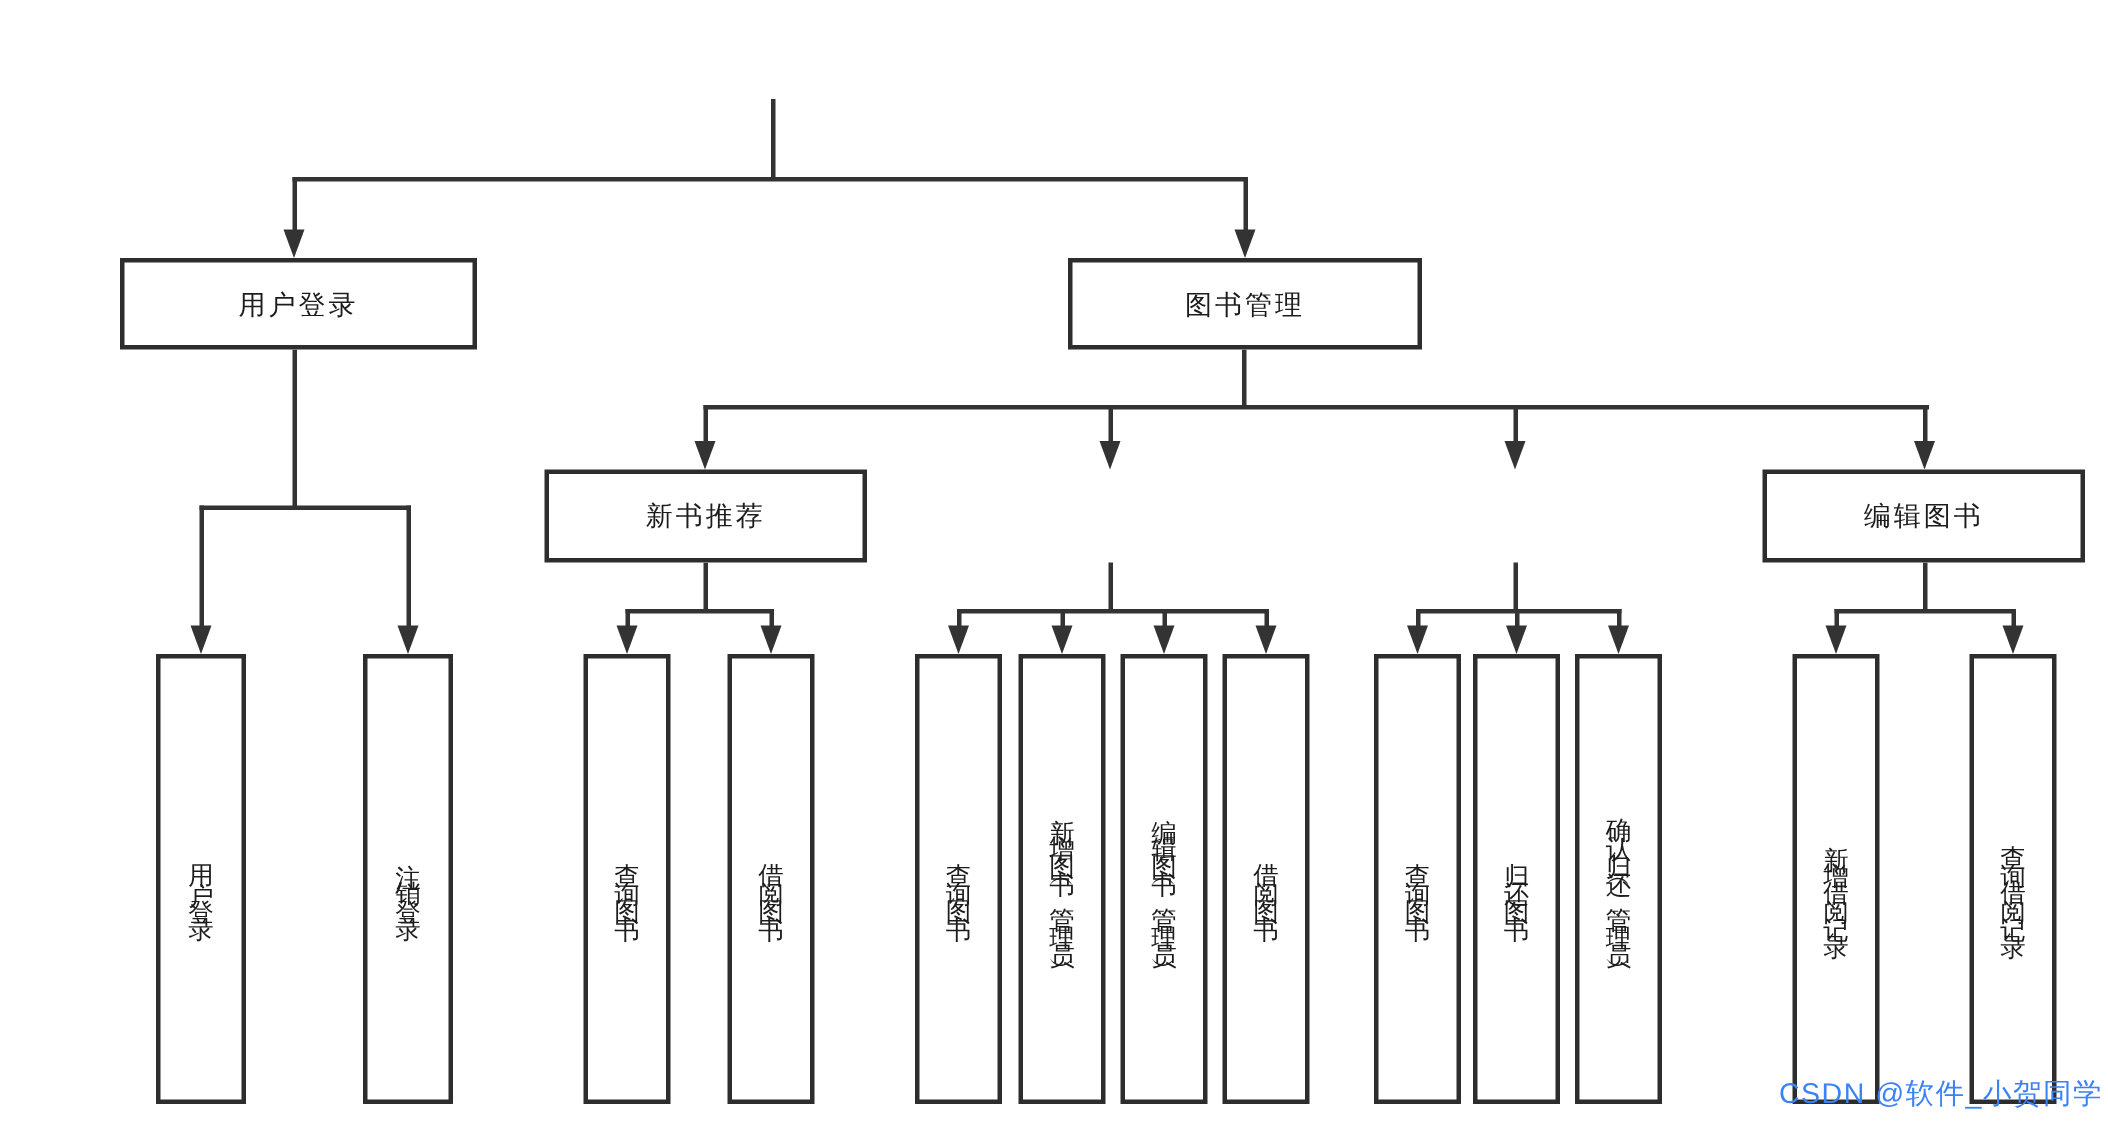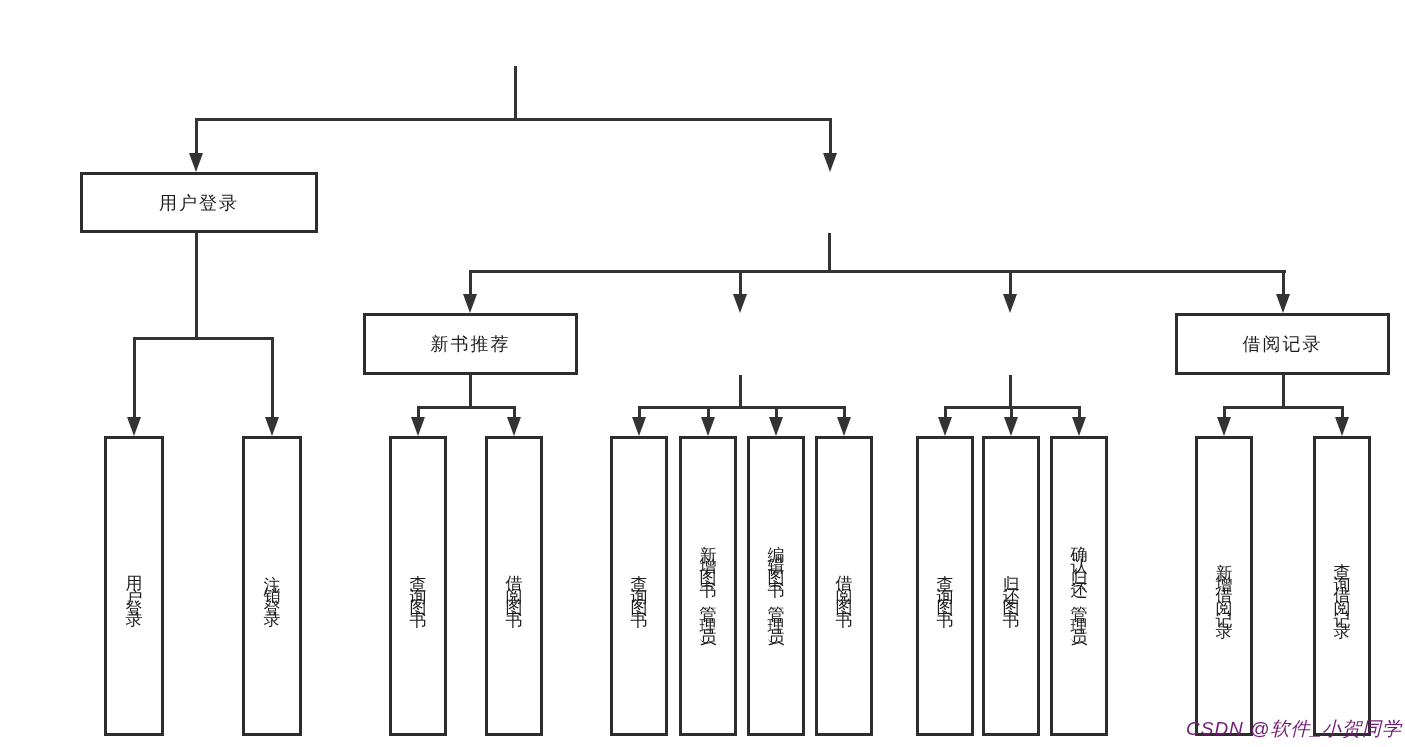--- a/index.html
+++ b/index.html
@@ -19,38 +19,41 @@
   }
   .vline{position:absolute;width:3px;background:#333333;z-index:1;}
   .hline{position:absolute;height:3px;background:#333333;z-index:1;}
   .arrow{
     position:absolute;width:0;height:0;z-index:1;
     border-left:7px solid transparent;border-right:7px solid transparent;
     border-top:19px solid #333333;
   }
   .watermark{
     position:absolute;left:1186px;top:716px;z-index:5;
-    color:#701a75;font-size:19px;letter-spacing:1px;pointer-events:none;font-style:italic;
+    color:#3b82f6;font-size:19px;letter-spacing:1px;pointer-events:none;
   }
 </style>
 </head>
 <body>
 
 <div id="canvas">
 
 
   <div class="vline" style="left:514px;top:66px;height:54px;"></div>
   <div class="hline" style="left:195px;top:118px;width:637px;"></div>
   <div class="vline" style="left:195px;top:118px;height:40px;"></div>
   <div class="arrow" style="left:189px;top:153px;"></div>
   <div class="vline" style="left:829px;top:118px;height:40px;"></div>
   <div class="arrow" style="left:823px;top:153px;"></div>
 
   <div class="box" style="left:80px;top:172px;width:238px;height:61px;">
     <span>用户登录</span>
+  </div>
+  <div class="box" style="left:712px;top:172px;width:236px;height:61px;">
+    <span>图书管理</span>
   </div>
 
   <div class="vline" style="left:195px;top:233px;height:107px;"></div>
   <div class="hline" style="left:133px;top:337px;width:141px;"></div>
   <div class="vline" style="left:133px;top:337px;height:85px;"></div>
   <div class="arrow" style="left:127px;top:417px;"></div>
   <div class="vline" style="left:271px;top:337px;height:85px;"></div>
   <div class="arrow" style="left:265px;top:417px;"></div>
 
   <div class="vline" style="left:828px;top:233px;height:39px;"></div>
@@ -61,21 +64,21 @@
   <div class="arrow" style="left:733px;top:294px;"></div>
   <div class="vline" style="left:1009px;top:270px;height:28px;"></div>
   <div class="arrow" style="left:1003px;top:294px;"></div>
   <div class="vline" style="left:1282px;top:270px;height:28px;"></div>
   <div class="arrow" style="left:1276px;top:294px;"></div>
 
   <div class="box" style="left:363px;top:313px;width:215px;height:62px;">
     <span>新书推荐</span>
   </div>
   <div class="box" style="left:1175px;top:313px;width:215px;height:62px;">
-    <span>借阅记录</span>
+    <span>编辑图书</span>
   </div>
 
   <div class="vline" style="left:469px;top:375px;height:33px;"></div>
   <div class="hline" style="left:417px;top:406px;width:99px;"></div>
   <div class="vline" style="left:417px;top:406px;height:16px;"></div>
   <div class="arrow" style="left:411px;top:417px;"></div>
   <div class="vline" style="left:513px;top:406px;height:16px;"></div>
   <div class="arrow" style="left:507px;top:417px;"></div>
 
   <div class="vline" style="left:739px;top:375px;height:33px;"></div>

